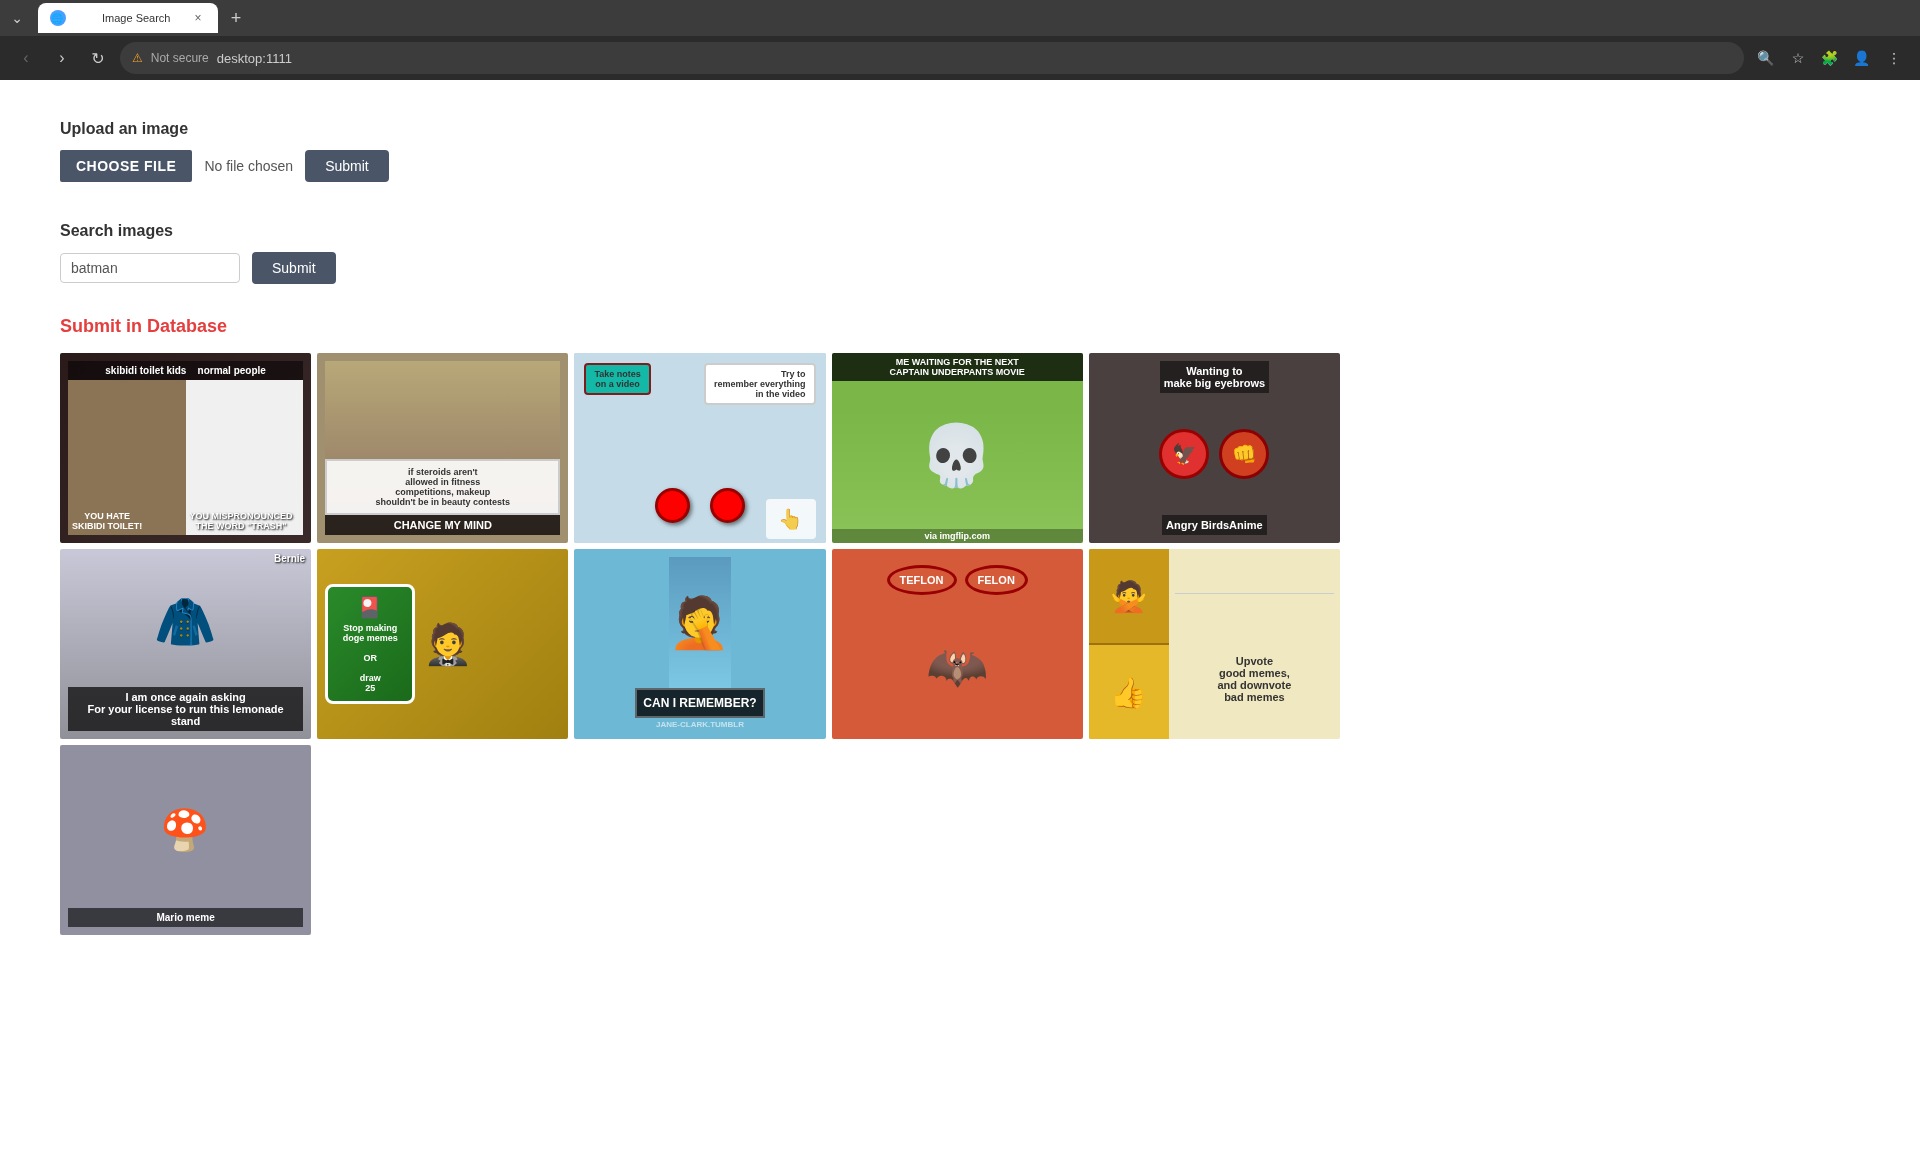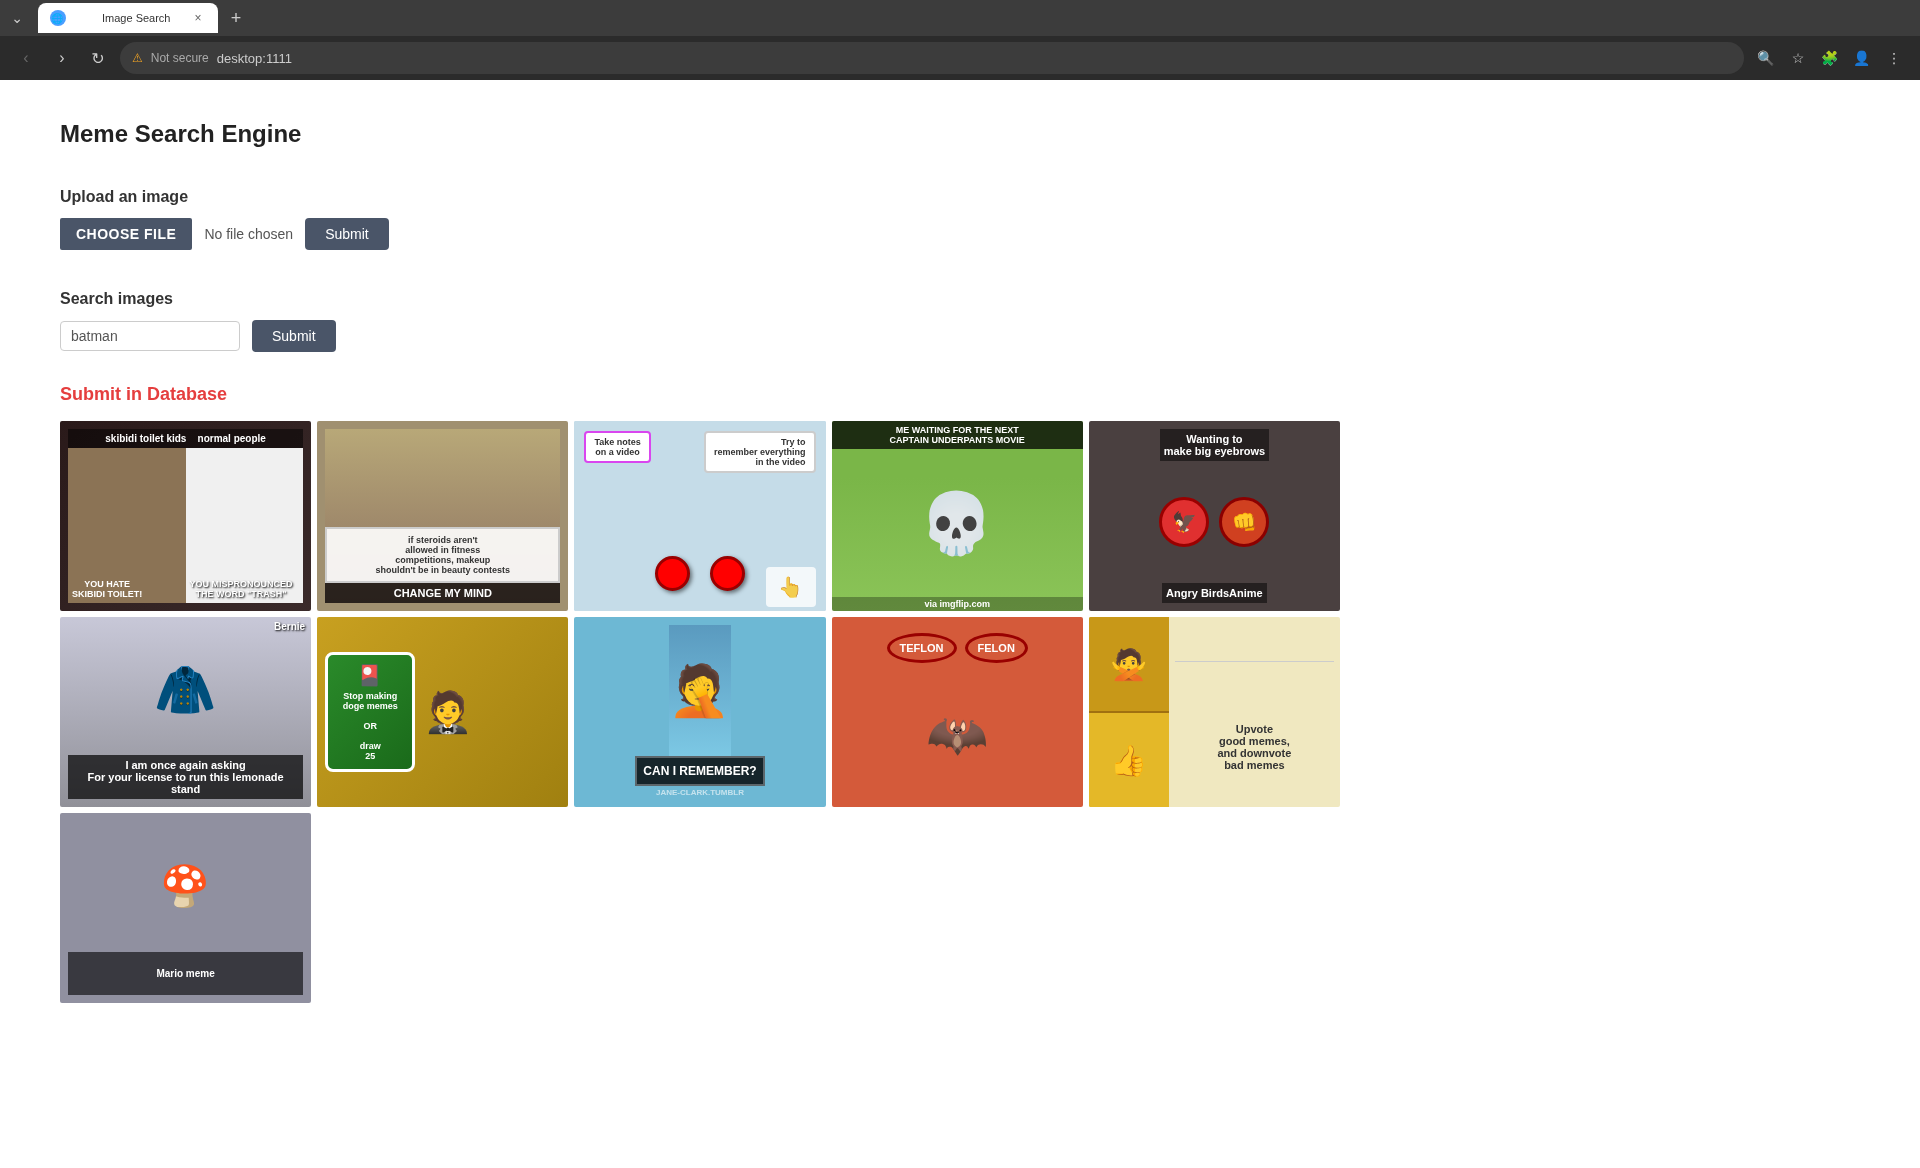--- a/index.html
+++ b/index.html
@@ -280,21 +280,20 @@
       <div class="nav-icon-btn">🔍</div>
       <div class="nav-icon-btn">☆</div>
       <div class="nav-icon-btn">🧩</div>
       <div class="nav-icon-btn">👤</div>
       <div class="nav-icon-btn">⋮</div>
     </div>
   </div>
 </div>
 
 <div class="page-content">
-  <h1 class="page-title">Meme Search Engine</h1>
 
   <div class="upload-section">
     <div class="section-label">Upload an image</div>
     <div class="upload-row">
       <button class="choose-file-btn">CHOOSE FILE</button>
       <span class="file-name-text">No file chosen</span>
       <button class="submit-btn-dark">Submit</button>
     </div>
   </div>
 
@@ -328,21 +327,21 @@
         <div style="width:100%; height:100%; display:flex; flex-direction:column; justify-content:flex-end; background:linear-gradient(to bottom, #b8a878 0%, #8b7060 100%);">
           <div style="background:rgba(255,255,255,0.9); color:#333; font-size:9px; padding:6px; text-align:center; border:2px solid #ccc;">
             if steroids aren't<br>allowed in fitness<br>competitions, makeup<br>shouldn't be in beauty contests
           </div>
           <div style="background:rgba(0,0,0,0.7); color:white; font-size:11px; font-weight:bold; padding:4px; text-align:center;">CHANGE MY MIND</div>
         </div>
       </div>
 
       <div class="gallery-item meme-block meme-3" style="background:#b8d8e8; padding:0; position:relative;">
         <div style="width:100%; height:100%; display:flex; position:relative; background:#c5dce8;">
-          <div style="position:absolute; top:10px; left:10px; background:#ffffff; border:2px solid #d946ef; border-radius:4px; padding:4px 8px; font-size:9px; color:#333; font-weight:bold;">Take notes<br>on a video</div>
+          <div style="position:absolute; top:10px; left:10px; background:#14b8a6; border:2px solid #7f1d1d; border-radius:4px; padding:4px 8px; font-size:9px; color:#333; font-weight:bold;">Take notes<br>on a video</div>
           <div style="position:absolute; top:10px; right:10px; background:white; border:2px solid #ccc; border-radius:4px; padding:4px 8px; font-size:9px; color:#333; font-weight:bold; text-align:right;">Try to<br>remember everything<br>in the video</div>
           <div style="position:absolute; bottom:20px; left:50%; transform:translateX(-50%); display:flex; gap:20px;">
             <div style="width:35px;height:35px;border-radius:50%;background:red;border:3px solid #900;box-shadow:2px 2px 4px rgba(0,0,0,0.5);"></div>
             <div style="width:35px;height:35px;border-radius:50%;background:red;border:3px solid #900;box-shadow:2px 2px 4px rgba(0,0,0,0.5);"></div>
           </div>
           <div style="position:absolute; bottom:4px; right:10px; width:50px; height:40px; background:white; border-radius:4px; opacity:0.8; display:flex; align-items:center; justify-content:center; font-size:20px;">👆</div>
         </div>
       </div>
 
       <div class="gallery-item meme-block meme-5" style="background:linear-gradient(to bottom, #7ab648 30%, #8bc458 100%); flex-direction:column; justify-content:flex-start; padding:0; position:relative;">
@@ -401,18 +400,18 @@
           </div>
           <div style="flex:1; display:flex; flex-direction:column; padding:6px; justify-content:space-around;">
             <div style="font-size:11px; color:#333; font-weight:bold; border-bottom:1px solid #ccc; padding-bottom:8px;"></div>
             <div style="font-size:11px; color:#333; font-weight:bold;">Upvote<br>good memes,<br>and downvote<br>bad memes</div>
           </div>
         </div>
       </div>
 
       <div class="gallery-item meme-block meme-11" style="background:#9090a0; flex-direction:column;">
         <div style="flex:1; display:flex; align-items:center; justify-content:center; font-size:40px;">🍄</div>
-        <div style="background:rgba(0,0,0,0.6); color:white; font-size:10px; padding:16px; text-align:center; width:100%;">Mario meme</div>
+        <div style="background:rgba(0,0,0,0.6); color:white; font-size:10px; padding:4px; text-align:center; width:100%;">Mario meme</div>
       </div>
 
     </div>
   </div>
 </div>
 
 </body></html>

